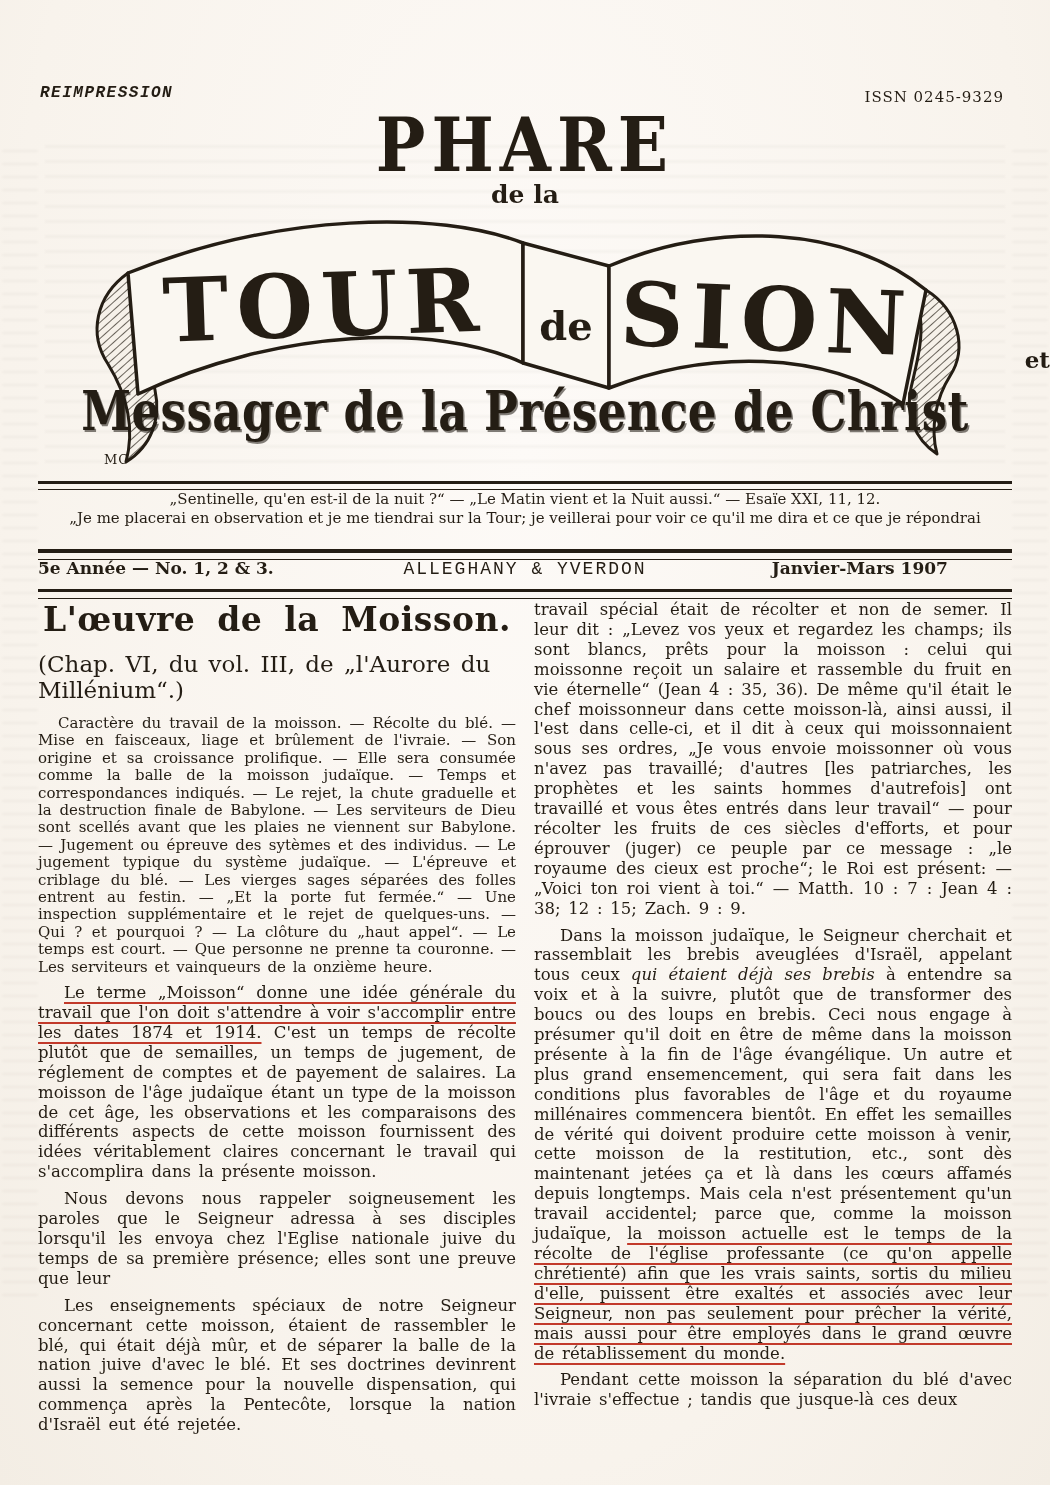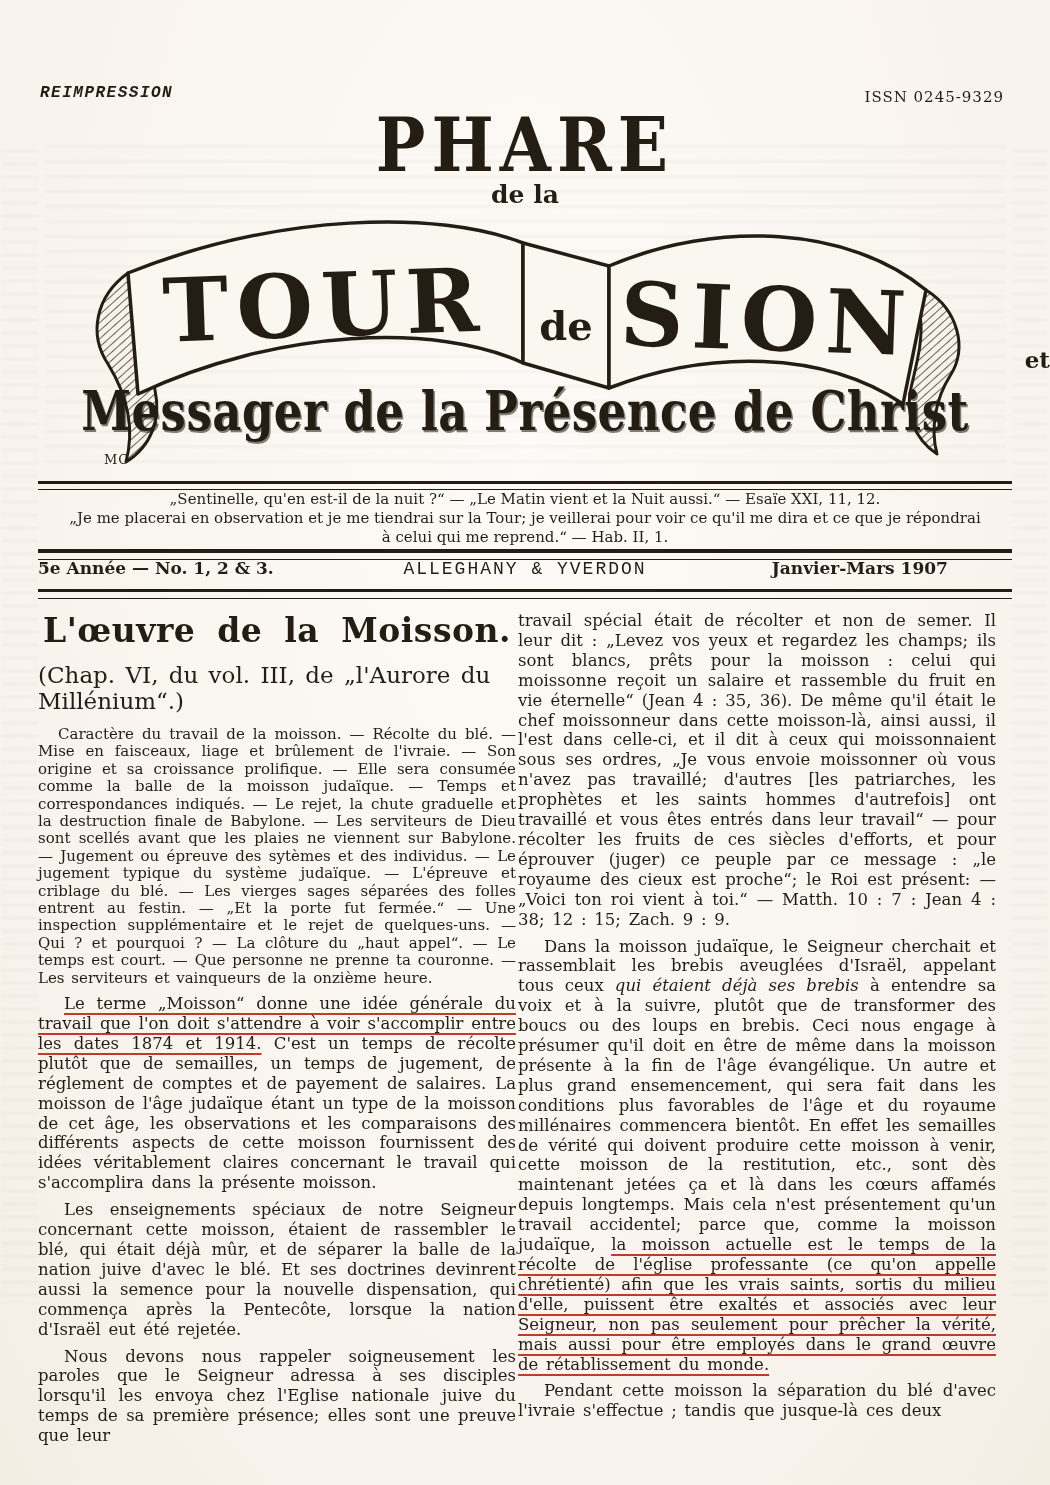--- a/index.html
+++ b/index.html
@@ -38,21 +38,21 @@
   .rule-mid{top:549px;height:6px;border-top:4px solid #241d14;border-bottom:1px solid #241d14;}
   .rule-bot{top:589px;height:6px;border-top:3px solid #241d14;border-bottom:1px solid #241d14;}
 
   .epigraph{left:38px;top:490px;width:974px;text-align:center;font-size:15px;line-height:19px;}
 
   .issuebar{left:38px;top:558px;width:974px;display:flex;align-items:baseline;}
   .issuebar .l{flex:1;text-align:left;font-weight:bold;font-size:17px;}
   .issuebar .c{flex:1.2;text-align:center;font-size:18px;letter-spacing:2px;font-family:Liberation Mono, monospace;}
   .issuebar .r{flex:1;text-align:center;font-weight:bold;font-size:17px;}
 
-  .cols{left:38px;top:600px;width:974px;display:flex;gap:2px;margin-top:11px;}
+  .cols{left:38px;top:600px;width:974px;display:flex;gap:18px;}
   .col{width:478px;}
 
   .art-title{text-align:center;font-size:33px;font-weight:bold;word-spacing:10px;
     margin:0 0 12px 0;letter-spacing:.5px;}
   .art-sub{text-align:left;font-size:23px;margin:0 0 12px 0;word-spacing:3px;}
 
   .summary{font-size:15px;line-height:17.4px;text-align:justify;text-indent:20px;
     word-spacing:2px;margin:0;}
   .bodyp{font-size:16.5px;line-height:19.9px;text-align:justify;text-indent:26px;
     word-spacing:2.5px;margin:7px 0 0 0;}
@@ -101,40 +101,39 @@
 
 <div class="abs z1 et">et</div>
 <div class="abs z1 messager">Messager de la Présence de Christ</div>
 <div class="abs z1 mc">MC</div>
 
 <div class="abs z1 rule rule-thin"></div>
 
 <div class="abs z1 epigraph">
   <div>„Sentinelle, qu'en est-il de la nuit ?“ — „Le Matin vient et la Nuit aussi.“ — Esaïe XXI, 11, 12.</div>
   <div>„Je me placerai en observation et je me tiendrai sur la Tour; je veillerai pour voir ce qu'il me dira et ce que je répondrai</div>
-  <div>à celui qui me reprend.“ — Hab. II, 1.</div>
 </div>
 
 <div class="abs z1 rule rule-mid"></div>
 
 <div class="abs z1 issuebar">
   <div class="l">5e Année — No. 1, 2 &amp; 3.</div>
   <div class="c">ALLEGHANY &amp; YVERDON</div>
   <div class="r">Janvier-Mars 1907</div>
 </div>
 
 <div class="abs z1 rule rule-bot"></div>
 
 <div class="abs z1 cols">
   <div class="col">
     <h2 class="art-title">L'œuvre de la Moisson.</h2>
     <div class="art-sub">(Chap. VI, du vol. III, de „l'Aurore du Millénium“.)</div>
     <p class="summary">Caractère du travail de la moisson. — Récolte du blé. — Mise en faisceaux, liage et brûlement de l'ivraie. — Son origine et sa croissance prolifique. — Elle sera consumée comme la balle de la moisson judaïque. — Temps et correspondances indiqués. — Le rejet, la chute graduelle et la destruction finale de Babylone. — Les serviteurs de Dieu sont scellés avant que les plaies ne viennent sur Babylone. — Jugement ou épreuve des sytèmes et des individus. — Le jugement typique du système judaïque. — L'épreuve et criblage du blé. — Les vierges sages séparées des folles entrent au festin. — „Et la porte fut fermée.“ — Une inspection supplémentaire et le rejet de quelques-uns. — Qui ? et pourquoi ? — La clôture du „haut appel“. — Le temps est court. — Que personne ne prenne ta couronne. — Les serviteurs et vainqueurs de la onzième heure.</p>
     <p class="bodyp"><span class="redline">Le terme „Moisson“ donne une idée générale du travail que l'on doit s'attendre à voir s'accomplir entre les dates 1874 et 1914.</span><span> C'est un temps de récolte plutôt que de semailles, un temps de jugement, de réglement de comptes et de payement de salaires. La moisson de l'âge judaïque étant un type de la moisson de cet âge, les observations et les comparaisons des différents aspects de cette moisson fournissent des idées véritablement claires concernant le travail qui s'accomplira dans la présente moisson.</span></p>
+    <p class="bodyp">Nous devons nous rappeler soigneusement les paroles que le Seigneur adressa à ses disciples lorsqu'il les envoya chez l'Eglise nationale juive du temps de sa première présence; elles sont une preuve que leur</p>
     <p class="bodyp">Les enseignements spéciaux de notre Seigneur concernant cette moisson, étaient de rassembler le blé, qui était déjà mûr, et de séparer la balle de la nation juive d'avec le blé. Et ses doctrines devinrent aussi la semence pour la nouvelle dispensation, qui commença après la Pentecôte, lorsque la nation d'Israël eut été rejetée.</p>
-    <p class="bodyp">Nous devons nous rappeler soigneusement les paroles que le Seigneur adressa à ses disciples lorsqu'il les envoya chez l'Eglise nationale juive du temps de sa première présence; elles sont une preuve que leur</p>
   </div>
   <div class="col">
     <p class="bodyp first">travail spécial était de récolter et non de semer. Il leur dit : „Levez vos yeux et regardez les champs; ils sont blancs, prêts pour la moisson : celui qui moissonne reçoit un salaire et rassemble du fruit en vie éternelle“ (Jean 4 : 35, 36). De même qu'il était le chef moissonneur dans cette moisson-là, ainsi aussi, il l'est dans celle-ci, et il dit à ceux qui moissonnaient sous ses ordres, „Je vous envoie moissonner où vous n'avez pas travaillé; d'autres [les patriarches, les prophètes et les saints hommes d'autrefois] ont travaillé et vous êtes entrés dans leur travail“ — pour récolter les fruits de ces siècles d'efforts, et pour éprouver (juger) ce peuple par ce message : „le royaume des cieux est proche“; le Roi est présent: — „Voici ton roi vient à toi.“ — Matth. 10 : 7 : Jean 4 : 38; 12 : 15; Zach. 9 : 9.</p>
     <p class="bodyp"><span>Dans la moisson judaïque, le Seigneur cherchait et rassemblait les brebis aveuglées d'Israël, appelant tous ceux </span><span class="ital">qui étaient déjà ses brebis</span><span> à entendre sa voix et à la suivre, plutôt que de transformer des boucs ou des loups en brebis. Ceci nous engage à présumer qu'il doit en être de même dans la moisson présente à la fin de l'âge évangélique. Un autre et plus grand ensemencement, qui sera fait dans les conditions plus favorables de l'âge et du royaume millénaires commencera bientôt. En effet les semailles de vérité qui doivent produire cette moisson à venir, cette moisson de la restitution, etc., sont dès maintenant jetées ça et là dans les cœurs affamés depuis longtemps. Mais cela n'est présentement qu'un travail accidentel; parce que, comme la moisson judaïque, </span><span class="redline">la moisson actuelle est le temps de la récolte de l'église professante (ce qu'on appelle chrétienté) afin que les vrais saints, sortis du milieu d'elle, puissent être exaltés et associés avec leur Seigneur, non pas seulement pour prêcher la vérité, mais aussi pour être employés dans le grand œuvre de rétablissement du monde.</span></p>
     <p class="bodyp">Pendant cette moisson la séparation du blé d'avec l'ivraie s'effectue ; tandis que jusque-là ces deux</p>
   </div>
 </div>
 
 </body></html>

